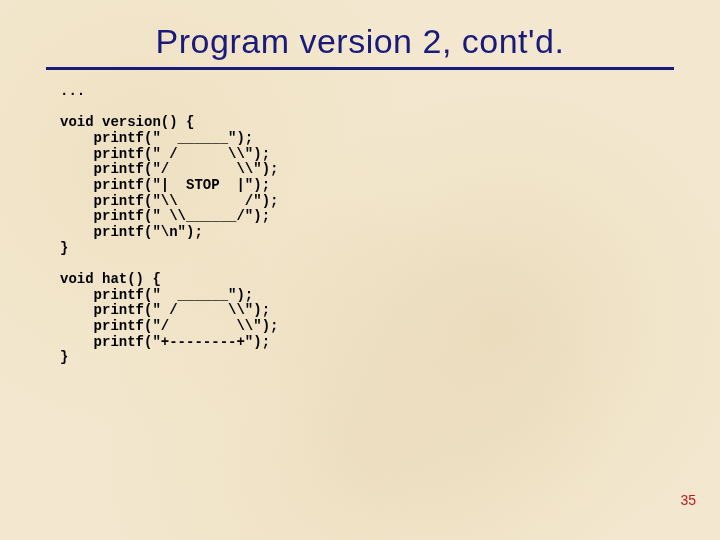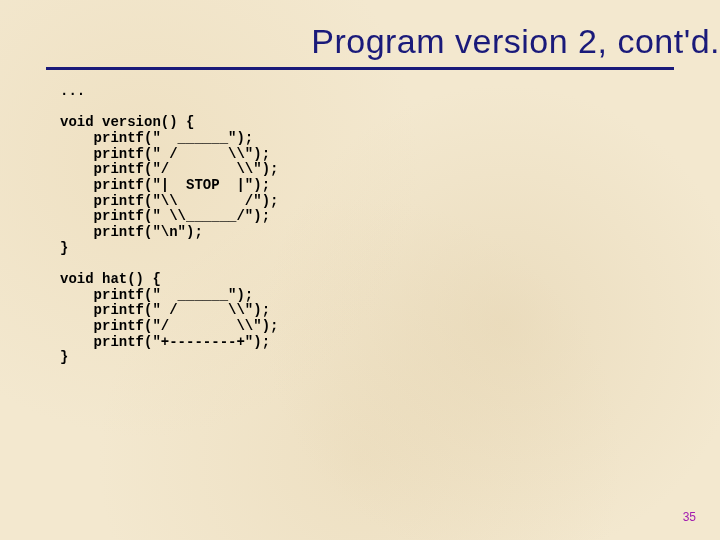--- a/index.html
+++ b/index.html
@@ -12,21 +12,21 @@
     background-image:
       radial-gradient(circle at 20% 30%, rgba(230,210,170,0.35) 0, transparent 40%),
       radial-gradient(circle at 70% 60%, rgba(220,200,160,0.35) 0, transparent 40%),
       radial-gradient(circle at 50% 85%, rgba(225,205,165,0.3) 0, transparent 45%);
     position: relative;
     overflow: hidden;
   }
   .title {
     font-size: 34px;
     color: #1a1a7a;
-    text-align: right;
+    text-align: center;
     margin-top: 22px;
     margin-bottom: 6px;
     font-weight: normal;
     letter-spacing: 0.5px;
   }
   .underline {
     height: 3px;
     background: #1a1a7a;
     margin: 0 46px 14px 46px;
   }
@@ -35,23 +35,23 @@
     font-size: 14px;
     font-weight: bold;
     white-space: pre;
     margin-left: 60px;
     line-height: 1.12;
     color: #000;
   }
   .slidenum {
     position: absolute;
     right: 24px;
-    bottom: 16px;
-    font-size: 12px;
-    color: #a21caf;
+    bottom: 32px;
+    font-size: 14px;
+    color: #b91c1c;
   }
 </style>
 </head>
 <body>
 
 <div class="title">Program version 2, cont'd.</div>
 <div class="underline"></div>
 
 <div class="code"><span>...</span>
 

